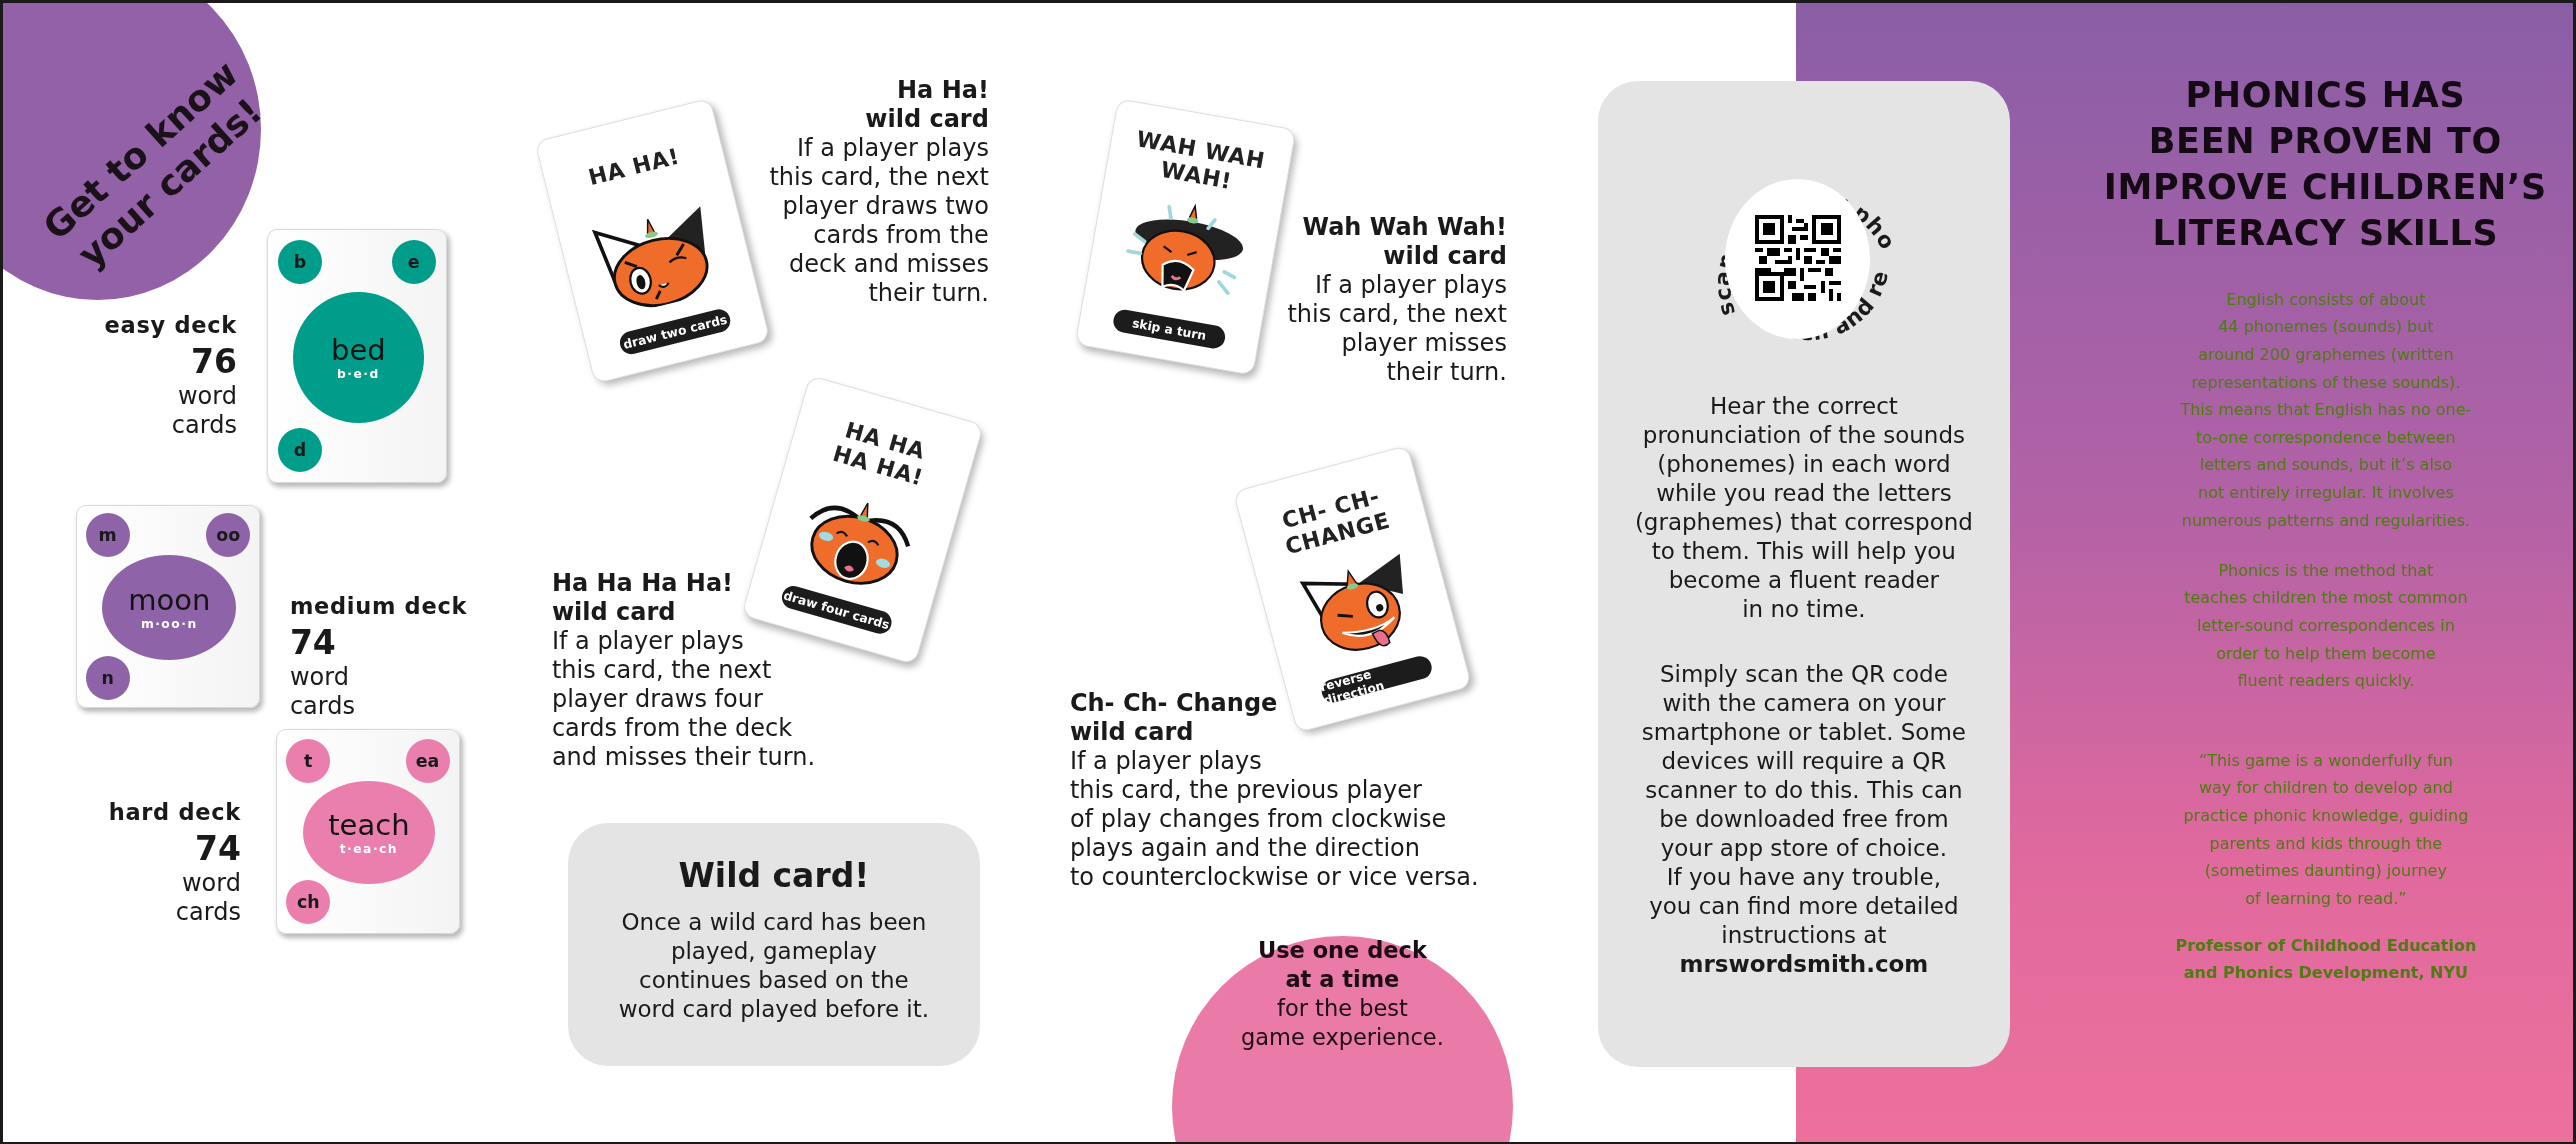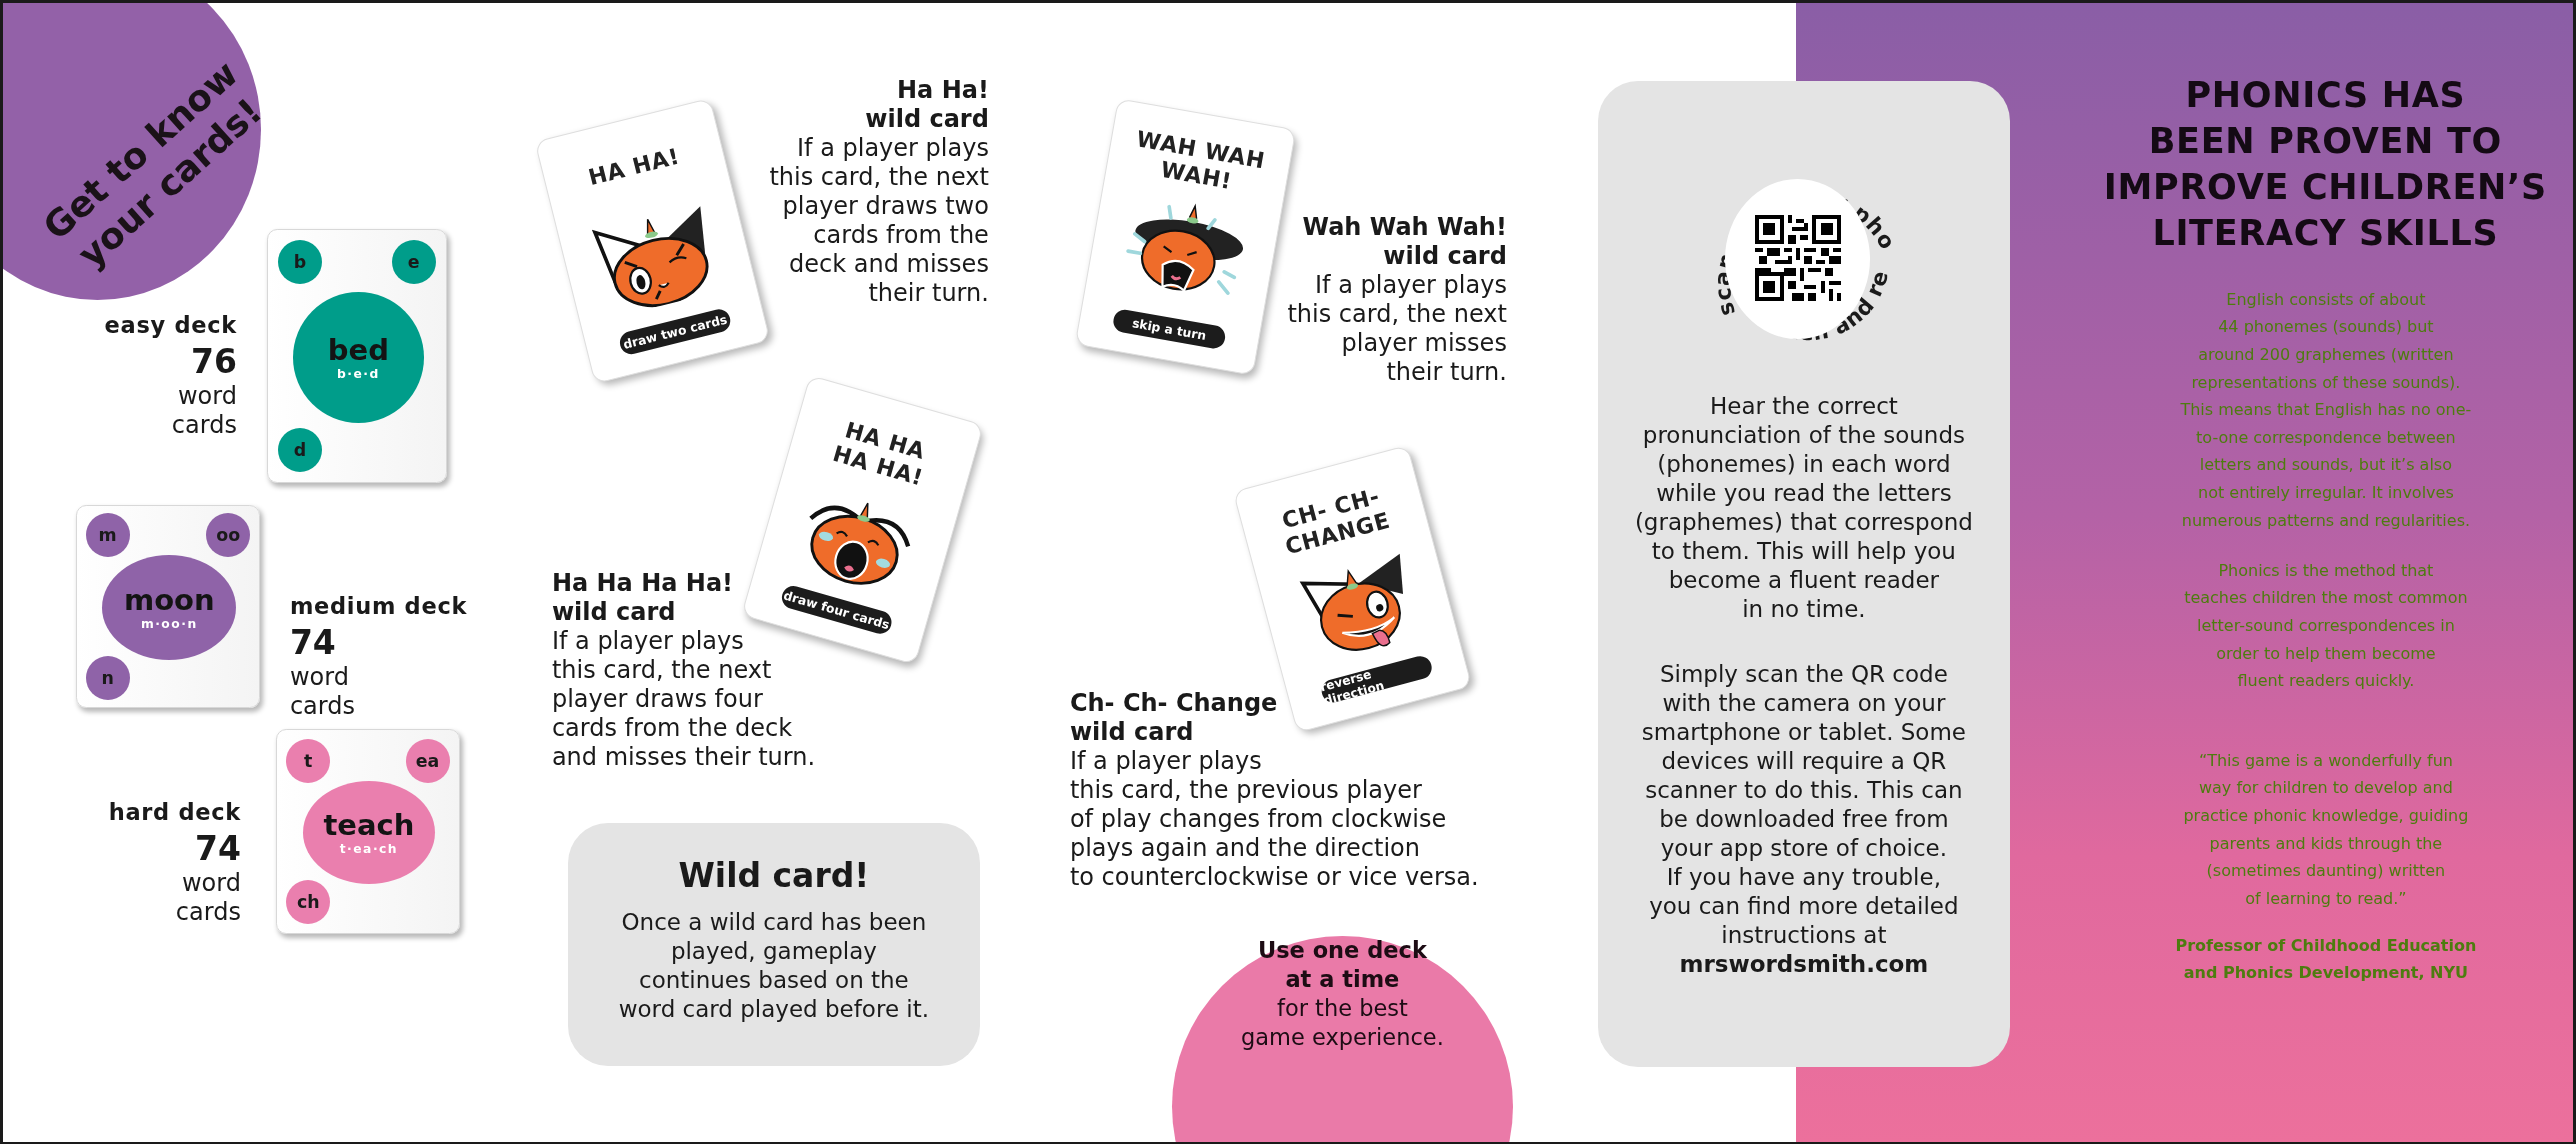--- a/index.html
+++ b/index.html
@@ -35,21 +35,21 @@
   }
   .corner-dot {
     position: absolute; width: 44px; height: 44px; border-radius: 50%;
     display: flex; align-items: center; justify-content: center;
     font-weight: 700; font-size: 17.4px; color: #1a1a1a;
   }
   .main-dot {
     position: absolute; border-radius: 50%;
     display: flex; flex-direction: column; align-items: center; justify-content: center;
   }
-  .main-word { font-weight: 700; font-size: 29px; color: #141414; line-height: 32px; }
+  .main-word { font-weight: 400; font-size: 29px; color: #141414; line-height: 32px; }
   .main-split { font-weight: 700; font-size: 12.3px; color: #ffffff; letter-spacing: 1.5px; margin-top: 1.5px; }
 
   .deck-label { position: absolute; line-height: 1; }
   .deck-label .name { font-weight: 700; font-size: 22.5px; letter-spacing: 0.7px; display:block; }
   .deck-label .count { font-weight: 700; font-size: 33px; display:block; margin-top: 8.7px; }
   .deck-label .unit { font-size: 24px; display:block; margin-top: 4.4px; line-height: 29px; }
 
   
   .wild-card {
     position: absolute; width: 181px; height: 250px; background: #ffffff;
@@ -367,21 +367,21 @@
     <span style="display:block">teaches children the most common</span>
     <span style="display:block">letter-sound correspondences in</span>
     <span style="display:block">order to help them become</span>
     <span style="display:block">fluent readers quickly.</span>
   </div>
   <div class="rp-text" style="top:744px;">
     <span style="display:block">“This game is a wonderfully fun</span>
     <span style="display:block">way for children to develop and</span>
     <span style="display:block">practice phonic knowledge, guiding</span>
     <span style="display:block">parents and kids through the</span>
-    <span style="display:block">(sometimes daunting) written</span>
+    <span style="display:block">(sometimes daunting) journey</span>
     <span style="display:block">of learning to read.”</span>
   </div>
   <div class="rp-text" style="top:929px;">
     <span class="rp-sig">Professor of Childhood Education</span>
     <span class="rp-sig">and Phonics Development, NYU</span>
   </div>
 
 </div>
 
 

